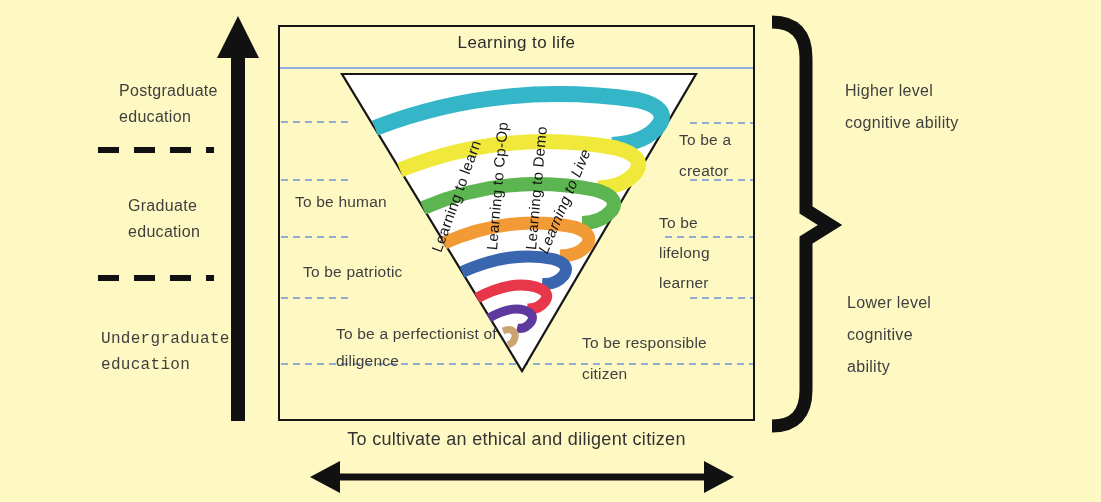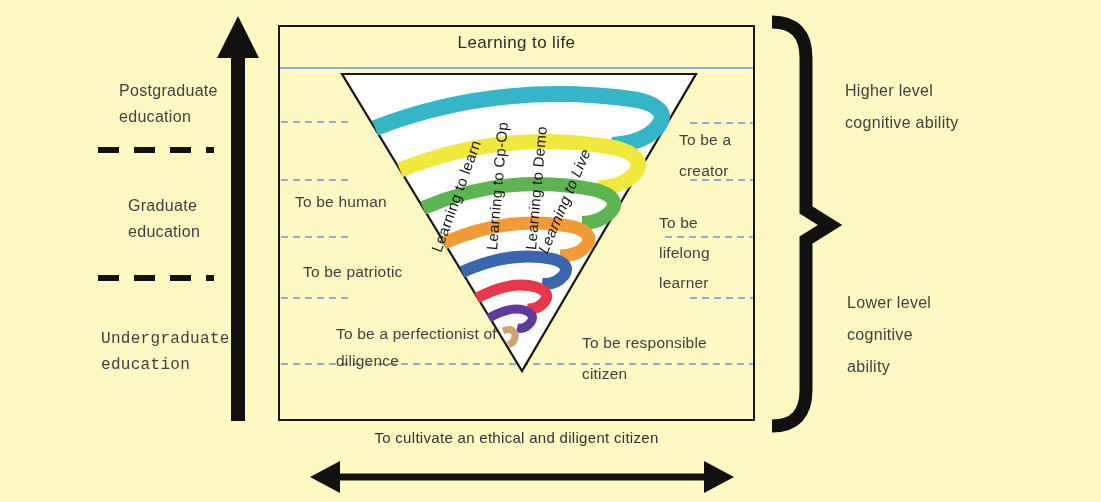--- a/index.html
+++ b/index.html
@@ -5,21 +5,21 @@
   html,body{margin:0;padding:0;background:#fff;}
   .canvas{position:relative;width:1101px;height:502px;background:#fef9c3;overflow:hidden;
           font-family:"Liberation Sans",sans-serif;}
   .t{position:absolute;color:#3f3f3f;font-size:16px;line-height:26px;letter-spacing:.3px;}
   .goal{position:absolute;color:#3f3f3f;font-size:15.5px;letter-spacing:.2px;}
   .box{position:absolute;left:278px;top:25px;width:477px;height:396px;
        border:2px solid #161616;box-sizing:border-box;background:transparent;}
   .box-title{position:absolute;left:278px;top:33px;width:477px;text-align:center;
              color:#2b2b2b;font-size:17px;letter-spacing:.4px;}
   .caption{position:absolute;left:278px;top:429px;width:477px;text-align:center;
-           color:#333;font-size:15px;letter-spacing:.3px;}
+           color:#333;font-size:18px;letter-spacing:.3px;}
   .sp{position:absolute;white-space:nowrap;color:#141414;font-size:15px;letter-spacing:.3px;
       transform-origin:center center;}
   svg{position:absolute;left:0;top:0;}
 </style>
 </head>
 <body>
 
 <div class="canvas">
 
   <svg width="1101" height="502" viewBox="0 0 1101 502">

